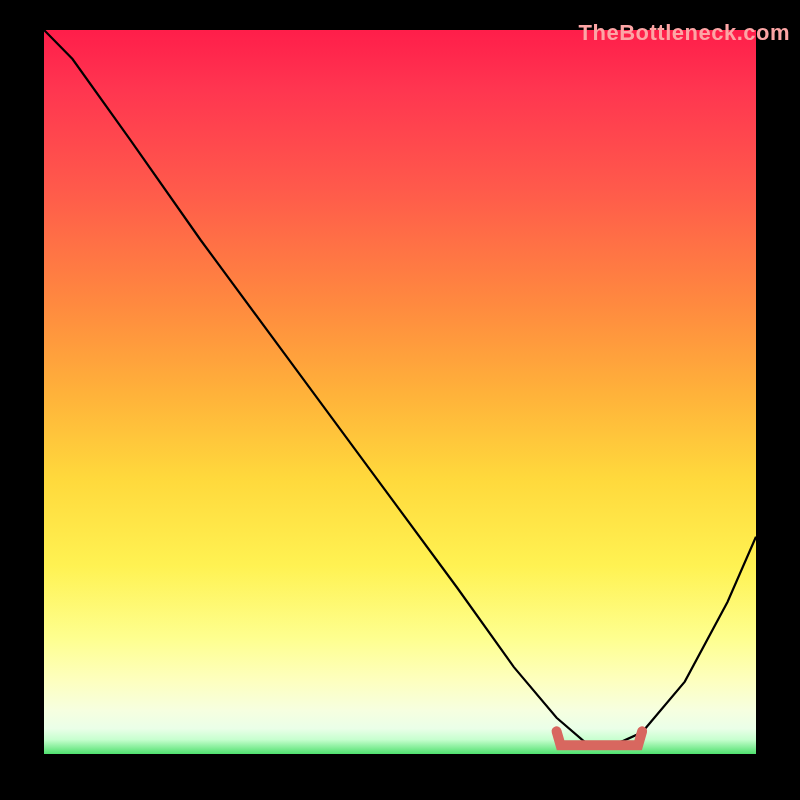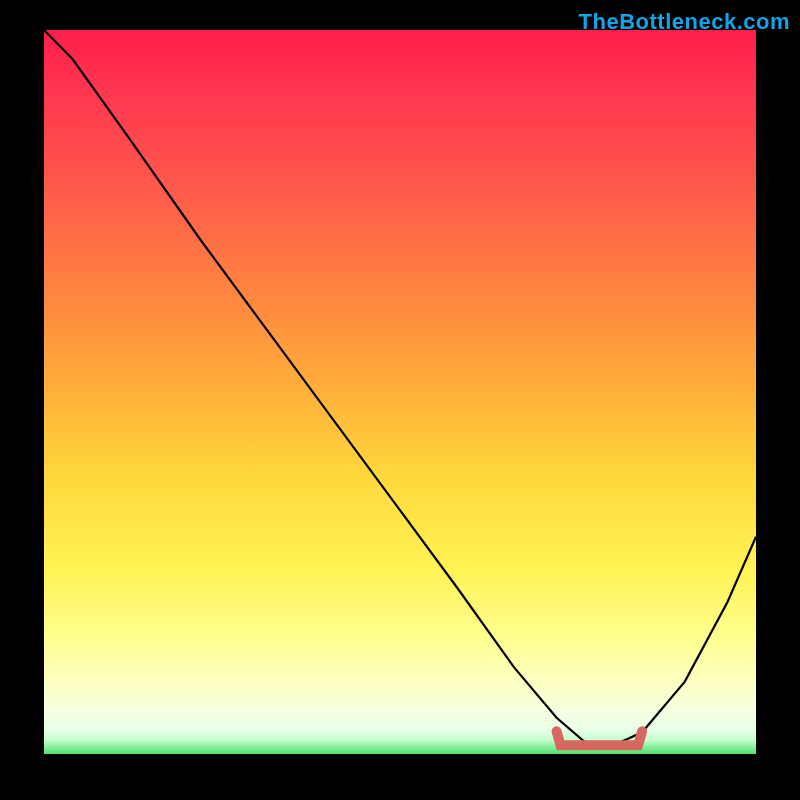--- a/index.html
+++ b/index.html
@@ -13,23 +13,23 @@
   }
   .frame {
     position: absolute;
     left: 0; top: 0;
     width: 800px;
     height: 800px;
     background: #000;
   }
   .watermark {
     position: absolute;
-    top: 9px;
+    top: 20px;
     right: 10px;
-    color: #0ea5e9;
+    color: #fca5a5;
     font-size: 22px;
     font-weight: 600;
     letter-spacing: 0.5px;
     z-index: 350;
   }
   
   .plot {
     position: absolute;
     left: 44px;
     top: 30px;

